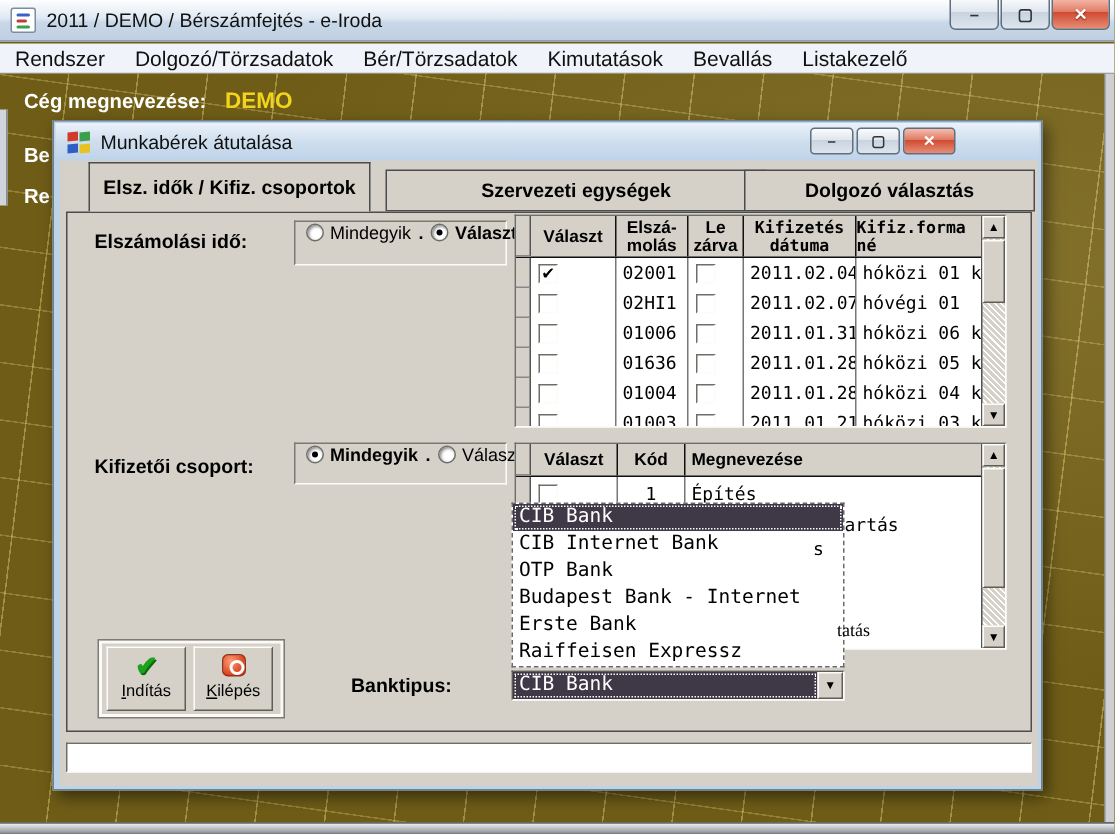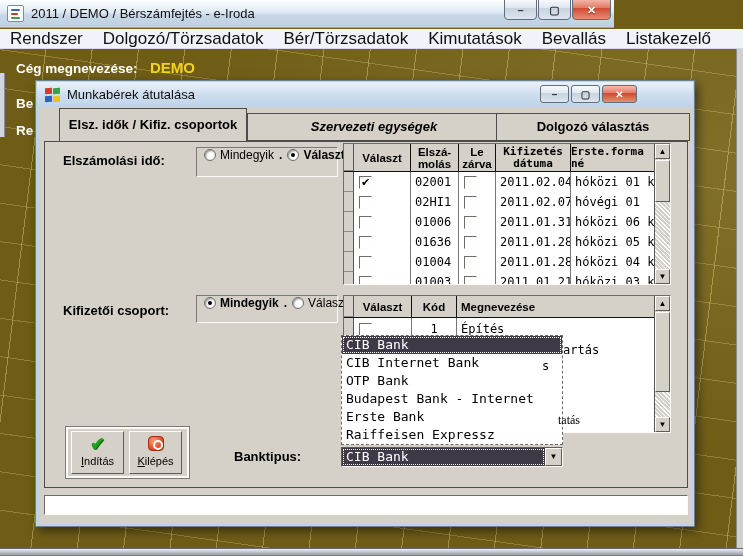--- a/index.html
+++ b/index.html
@@ -1,39 +1,39 @@
 <!DOCTYPE html>
 <html><head>
 <meta charset="utf-8">
 <style>
   * { margin:0; padding:0; box-sizing:border-box; }
   html,body { width:743px; height:556px; }
   body { font-family:"Liberation Sans", sans-serif; overflow:hidden; background:#6f5d17; }
   .screen { position:relative; width:743px; height:556px; overflow:hidden; }
 
   
-  .main-titlebar { position:absolute; left:0; top:0; width:614px; height:28px;
+  .main-titlebar { position:absolute; left:0; top:0; width:743px; height:28px;
     background:linear-gradient(#fdfeff,#dfe9f3 45%,#c9d8e8 55%,#bfd0e2);
     border-bottom:1px solid #98a8ba; }
   .app-icon { position:absolute; left:7px; top:5px; width:17px; height:17px; background:#fff;
     border:1px solid #7d8da0; border-radius:2px; }
   .app-icon i { position:absolute; display:block; width:9px; height:2px; border-radius:1px; }
   .app-icon i:nth-child(1){ left:3px; top:3px;  background:#3a62c4; }
   .app-icon i:nth-child(2){ left:3px; top:7px;  background:#c43a3a; width:7px;}
   .app-icon i:nth-child(3){ left:3px; top:11px; background:#3aa04e; }
   .main-title { position:absolute; left:31px; top:0; height:28px; line-height:27px;
     font-size:13px; color:#111; }
   .winbtns { position:absolute; right:3px; top:-2px; display:flex; }
   .wbtn { width:33px; height:22px; margin-left:1px; border:1px solid #5f6f7d; border-radius:0 0 4px 4px;
     background:linear-gradient(#fafbfc,#dfe6ee 45%,#c8d3df 46%,#dde5ee);
     color:#333; font-size:11px; text-align:center; line-height:22px; font-weight:bold; }
   .wbtn.close { width:39px; background:linear-gradient(#f6bcae,#e07a63 45%,#cf4a30 46%,#e78d76); color:#fff; text-shadow:0 1px 1px #7a2413; }
   .menubar { position:absolute; left:0; top:29px; width:743px; height:20px; background:#f0f4fa;
     border-bottom:1px solid #d4dbe4; display:flex; align-items:center; }
-  .menu-item { padding:0 10px; font-size:17px; color:#101010; height:20px; line-height:20px; }
+  .menu-item { padding:0 10px; font-size:14px; color:#101010; height:20px; line-height:20px; }
 
   
   .client { position:absolute; left:0; top:49px; width:743px; height:499px;
     background-color:#6f5d17;
     background-image:
       radial-gradient(ellipse at 88% 25%, rgba(255,240,170,.14), transparent 55%),
       repeating-linear-gradient(97deg, rgba(215,194,112,0) 0 45px, rgba(215,194,112,.5) 45px 46px),
       repeating-linear-gradient(8deg, rgba(200,180,100,0) 0 37px, rgba(200,180,100,.4) 37px 38px);
     overflow:hidden; }
   .company-line { position:absolute; left:16px; top:10px; white-space:nowrap; }
@@ -63,21 +63,21 @@
     background:linear-gradient(#fafbfc,#dfe6ee 45%,#c8d3df 46%,#dde5ee);
     font-size:10px; font-weight:bold; color:#333; text-align:center; line-height:17px; }
   .dbtn.close { width:35px; background:linear-gradient(#f6bcae,#e07a63 45%,#cf4a30 46%,#e78d76); color:#fff; }
   .dlg-body { position:absolute; left:4px; top:26px; width:652px; height:417px; background:#d5d1c8; }
 
   
   .tabstrip { position:absolute; left:0; top:0; width:652px; height:34px; }
   .tab { position:absolute; bottom:0; background:#d5d1c8; border:1px solid #4c4c4c;
     font-size:13px; font-weight:bold; color:#000; text-align:center; }
   .tab.active { left:19px; width:188px; height:33px; line-height:31px; border-bottom:none; z-index:3; }
-  .tab.t2 { left:207px; width:254px; height:28px; line-height:26px;font-style:italic; }
+  .tab.t2 { left:217px; width:254px; height:28px; line-height:26px; }
   .tab.t3 { left:456px; width:194px; height:28px; line-height:26px; }
 
   .panel { position:absolute; left:4px; top:34px; width:644px; height:347px;
     background:#d5d1c8; border:1px solid #4c4c4c; }
 
   .fieldlabel { position:absolute; font-size:13px; font-weight:bold; color:#000; white-space:nowrap; }
   .lbl-elsz { left:23px; top:46px; }
   .lbl-kif  { left:23px; top:196px; }
   .lbl-bank { left:194px; top:342px; }
 
@@ -258,21 +258,21 @@
                 <span>molás</span>
               </div>
               <div class="hc w-le">
                 <span>Le</span>
                 <span>zárva</span>
               </div>
               <div class="hc mono w-kif">
                 <span>Kifizetés</span>
                 <span>dátuma</span>
               </div>
-              <div class="hc mono w-for">Erste.forma né</div>
+              <div class="hc mono w-for">Kifiz.forma né</div>
             </div>
             <div class="g-row">
               <div class="gc sel w-sel"></div>
               <div class="gc w-val">
                   <span class="cbox">✔</span>
                 </div>
               <div class="gc w-els pad4">02001</div>
               <div class="gc w-le">
                   <span class="cbox"></span>
                 </div>

